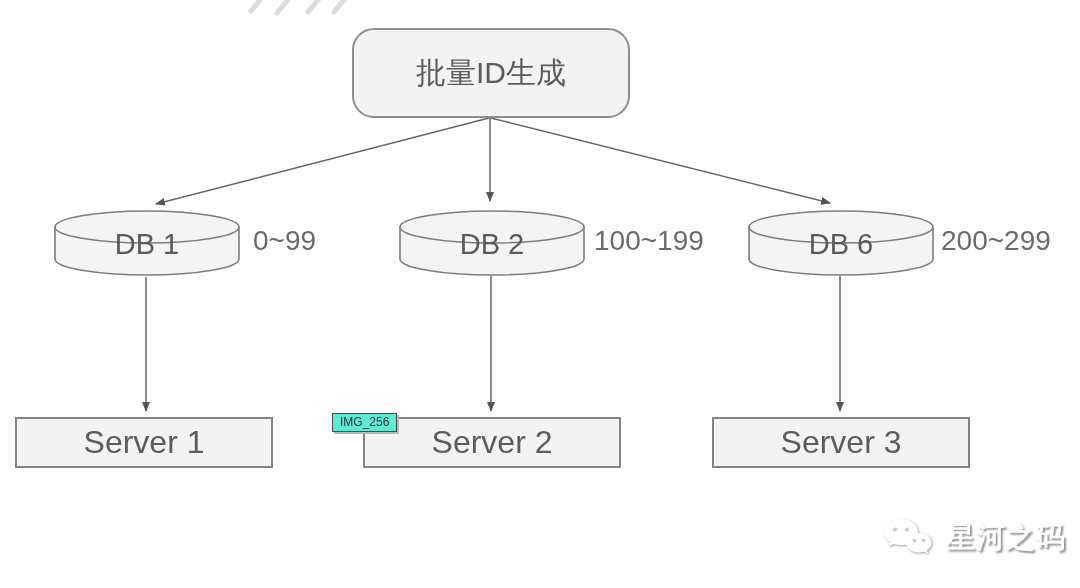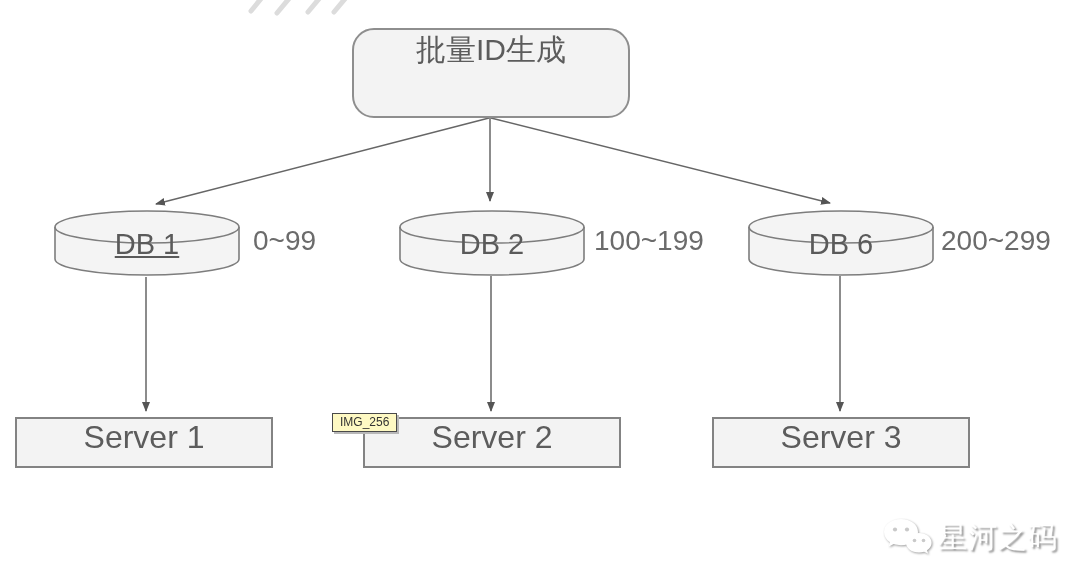--- a/index.html
+++ b/index.html
@@ -9,21 +9,21 @@
     background:#ffffff;
     overflow:hidden;
     font-family:"Liberation Sans", sans-serif;
   }
   .stage svg.layer{position:absolute;left:0;top:0;}
   .node-box{
     position:absolute;
     box-sizing:border-box;
     background:#f3f3f3;
     border:2px solid #878787;
-    display:flex;justify-content:center;
+    display:flex;align-items:center;justify-content:center;
     color:#5c5c5c;
   }
   .root-box{
     left:352px;top:28px;width:278px;height:90px;
     border-radius:22px;
     border-color:#8e8e8e;
     font-size:30px;
   }
   .server-box{
     top:417px;width:258px;height:51px;
@@ -31,53 +31,53 @@
     font-size:32px;
   }
   .server-1{left:15px;}
   .server-2{left:363px;}
   .server-3{left:712px;}
   .db-label{
     position:absolute;top:229px;width:184px;height:30px;
     line-height:30px;text-align:center;
     font-size:29px;color:#5a5a5a;
   }
-  .db-label-1{left:55px;text-decoration:underline;}
+  .db-label-1{left:55px;}
   .db-label-2{left:400px;}
   .db-label-3{left:749px;}
   .range-label{
     position:absolute;top:226px;height:30px;line-height:30px;
     font-size:28px;color:#6b6b6b;white-space:nowrap;
   }
   .range-1{left:253px;}
   .range-2{left:594px;}
   .range-3{left:941px;}
   .img-tag{
     position:absolute;left:332px;top:413px;
-    background:#fef9c3;
+    background:#5eead4;
     border:1px solid #4a4a4a;
     box-shadow:2px 2px 0 #b8b8b8;
     padding:1px 7px 2px 7px;
     font-size:12px;color:#333333;
     z-index:3;
   }
   .caption{
     position:absolute;left:406px;top:529px;
     font-family:"DejaVu Serif", serif;
     font-size:30px;color:#141414;
     letter-spacing:1px;white-space:nowrap;
   }
   .watermark{
     position:absolute;left:881px;top:517px;
     display:flex;align-items:center;gap:5px;
   }
   .watermark-text{
-    font-size:29px;font-weight:normal;color:#ffffff;
+    font-size:29px;font-weight:bold;color:#ffffff;
     text-shadow:2px 2px 2px #949494;
-    white-space:nowrap;letter-spacing:1px;
+    white-space:nowrap;letter-spacing:1px;margin-left:8px;
   }
   .wm-icon{filter:drop-shadow(1.5px 1.5px 1px #9d9d9d);}
 </style>
 </head>
 <body>
 
 <div class="stage">
 
   <svg class="layer" width="1080" height="588" viewBox="0 0 1080 588">
     <defs>

